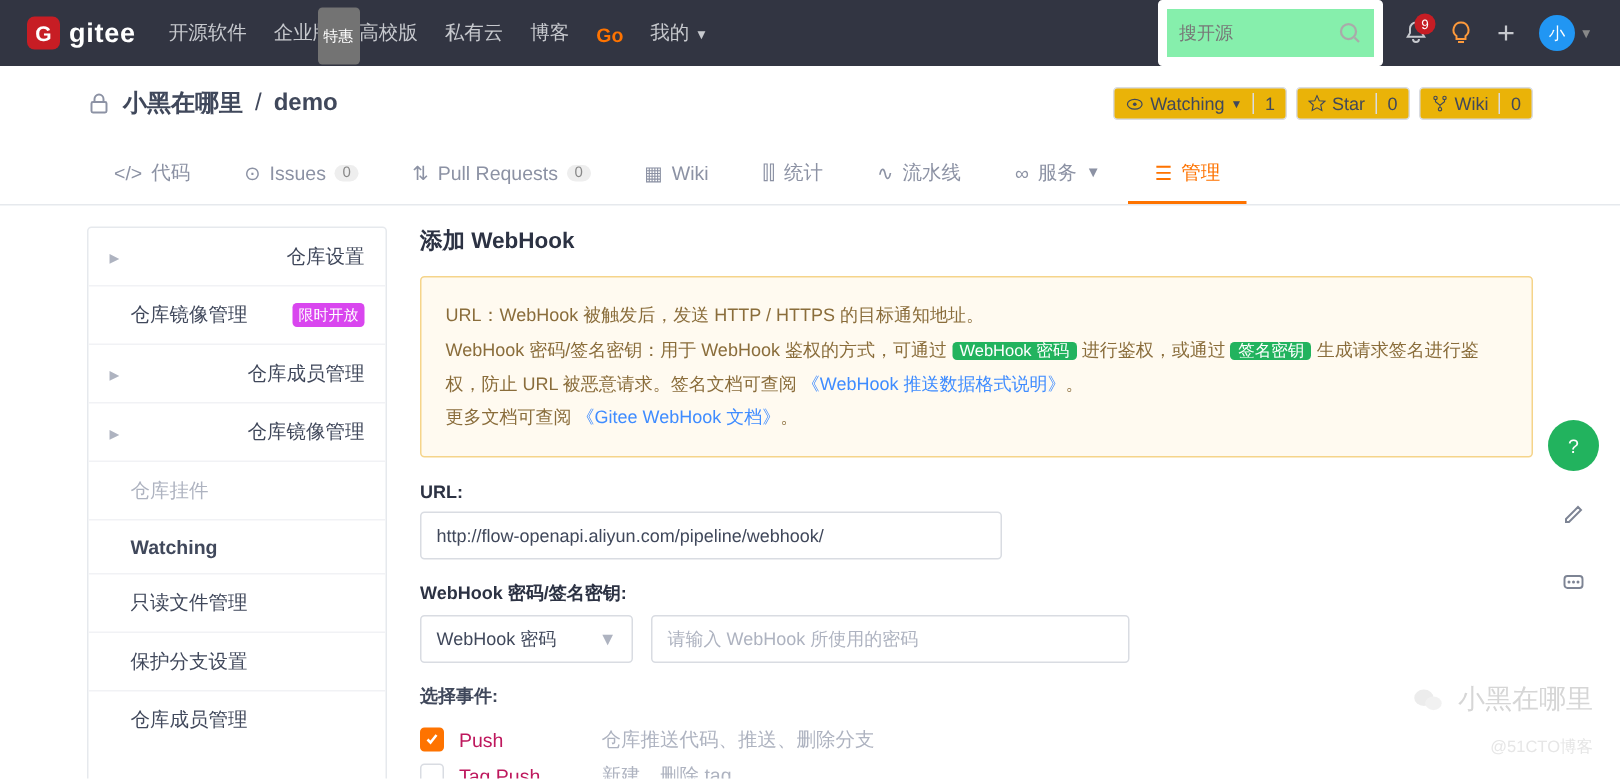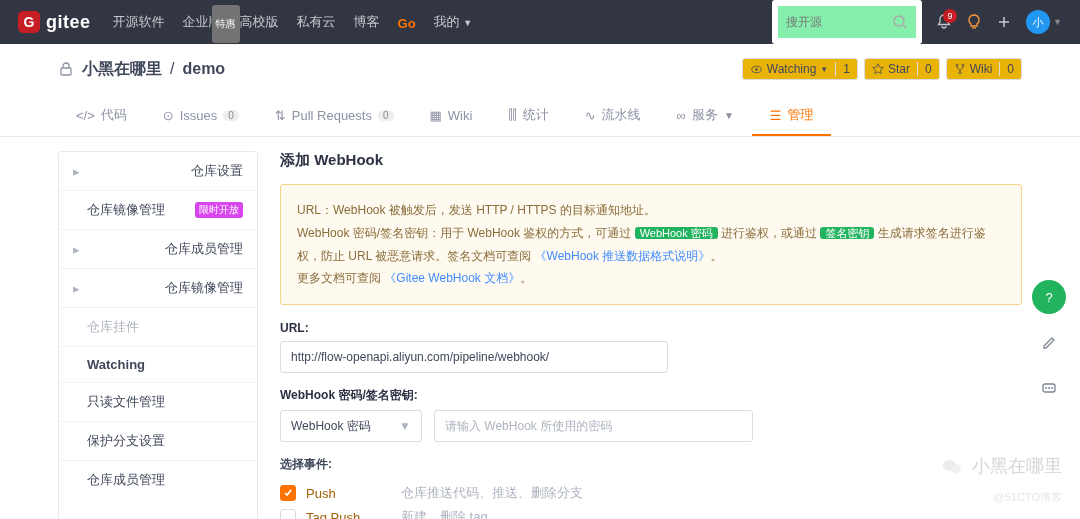--- a/index.html
+++ b/index.html
@@ -46,21 +46,21 @@
 .form-label{font-weight:700;font-size:12px;margin-bottom:6px;color:#2c3243;display:block}
 .form-row{margin-bottom:14px}
 .text-input{width:388px;height:32px;border:1px solid #d9dce2;border-radius:3px;padding:0 10px;font-size:12px;color:#40485b}
 .select-input{width:142px;height:32px;border:1px solid #d9dce2;border-radius:3px;padding:0 10px;font-size:12px;display:flex;align-items:center;justify-content:space-between;cursor:pointer}
 .pw-input{width:319px;height:32px;border:1px solid #d9dce2;border-radius:3px;padding:0 10px;font-size:12px;color:#aeb3c0;display:flex;align-items:center}
 .dual{display:flex;gap:12px}
 .events-title{font-weight:700;font-size:12px;margin:12px 0 8px}
 .event-row{display:flex;align-items:center;padding:3px 0}
 .event-row .cb{width:16px;height:16px;border:1px solid #d9dce2;border-radius:3px;margin-right:10px;display:flex;align-items:center;justify-content:center}
 .event-row .cb.checked{background:#fe7300;border-color:#fe7300}
-.event-row .name{width:95px;color:#a16207}
+.event-row .name{width:95px;color:#be185d}
 .event-row .desc{color:#aeb3c0}
 .float-rail{position:absolute;right:14px;top:280px;display:flex;flex-direction:column;gap:12px;align-items:center}
 .float-btn{width:34px;height:34px;border-radius:50%;display:flex;align-items:center;justify-content:center;color:#7d8494;background:#fff;border:1px solid transparent}
 .float-btn.help{background:#22b35e;color:#fff}
 .wm{position:absolute;right:18px;bottom:14px;text-align:right;color:#d6d6d6;font-size:18px;font-weight:500;pointer-events:none}
 .wm .sub{font-size:11px;color:#e6e6e6;margin-top:12px}
 .wm .svg{display:inline-block;vertical-align:middle;margin-right:4px;opacity:.45}
 </style>
 </head>
 <body>

